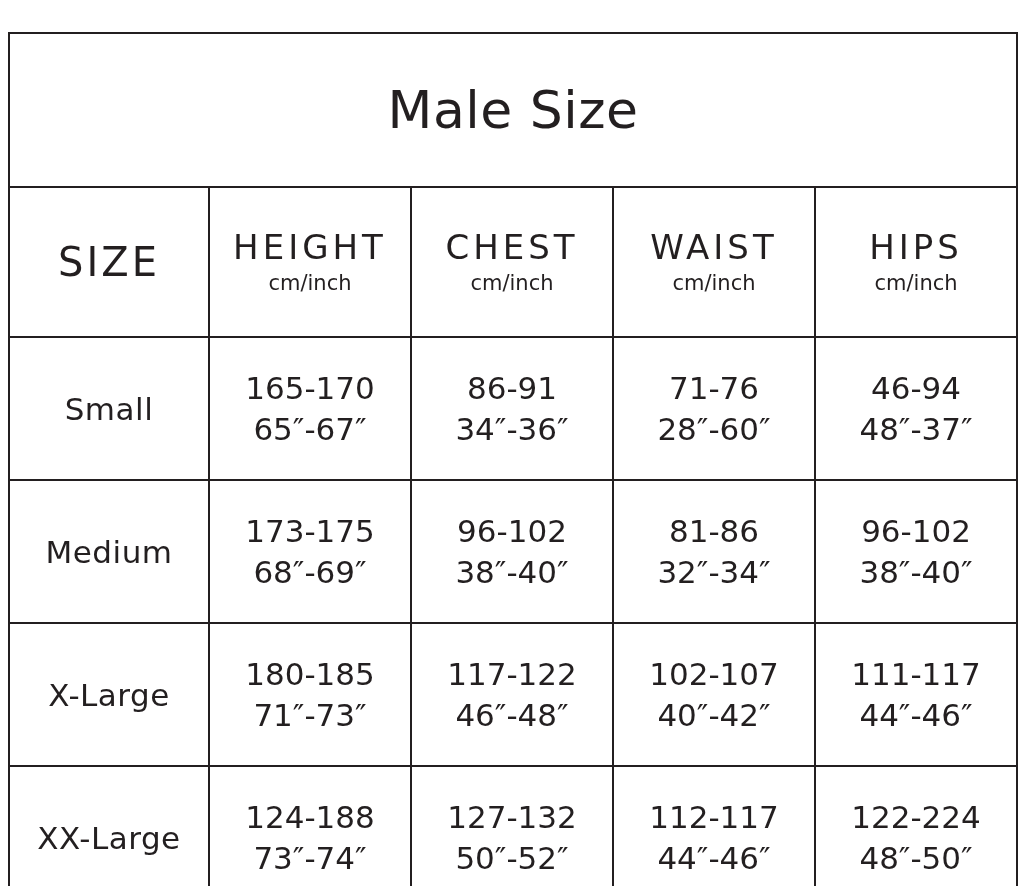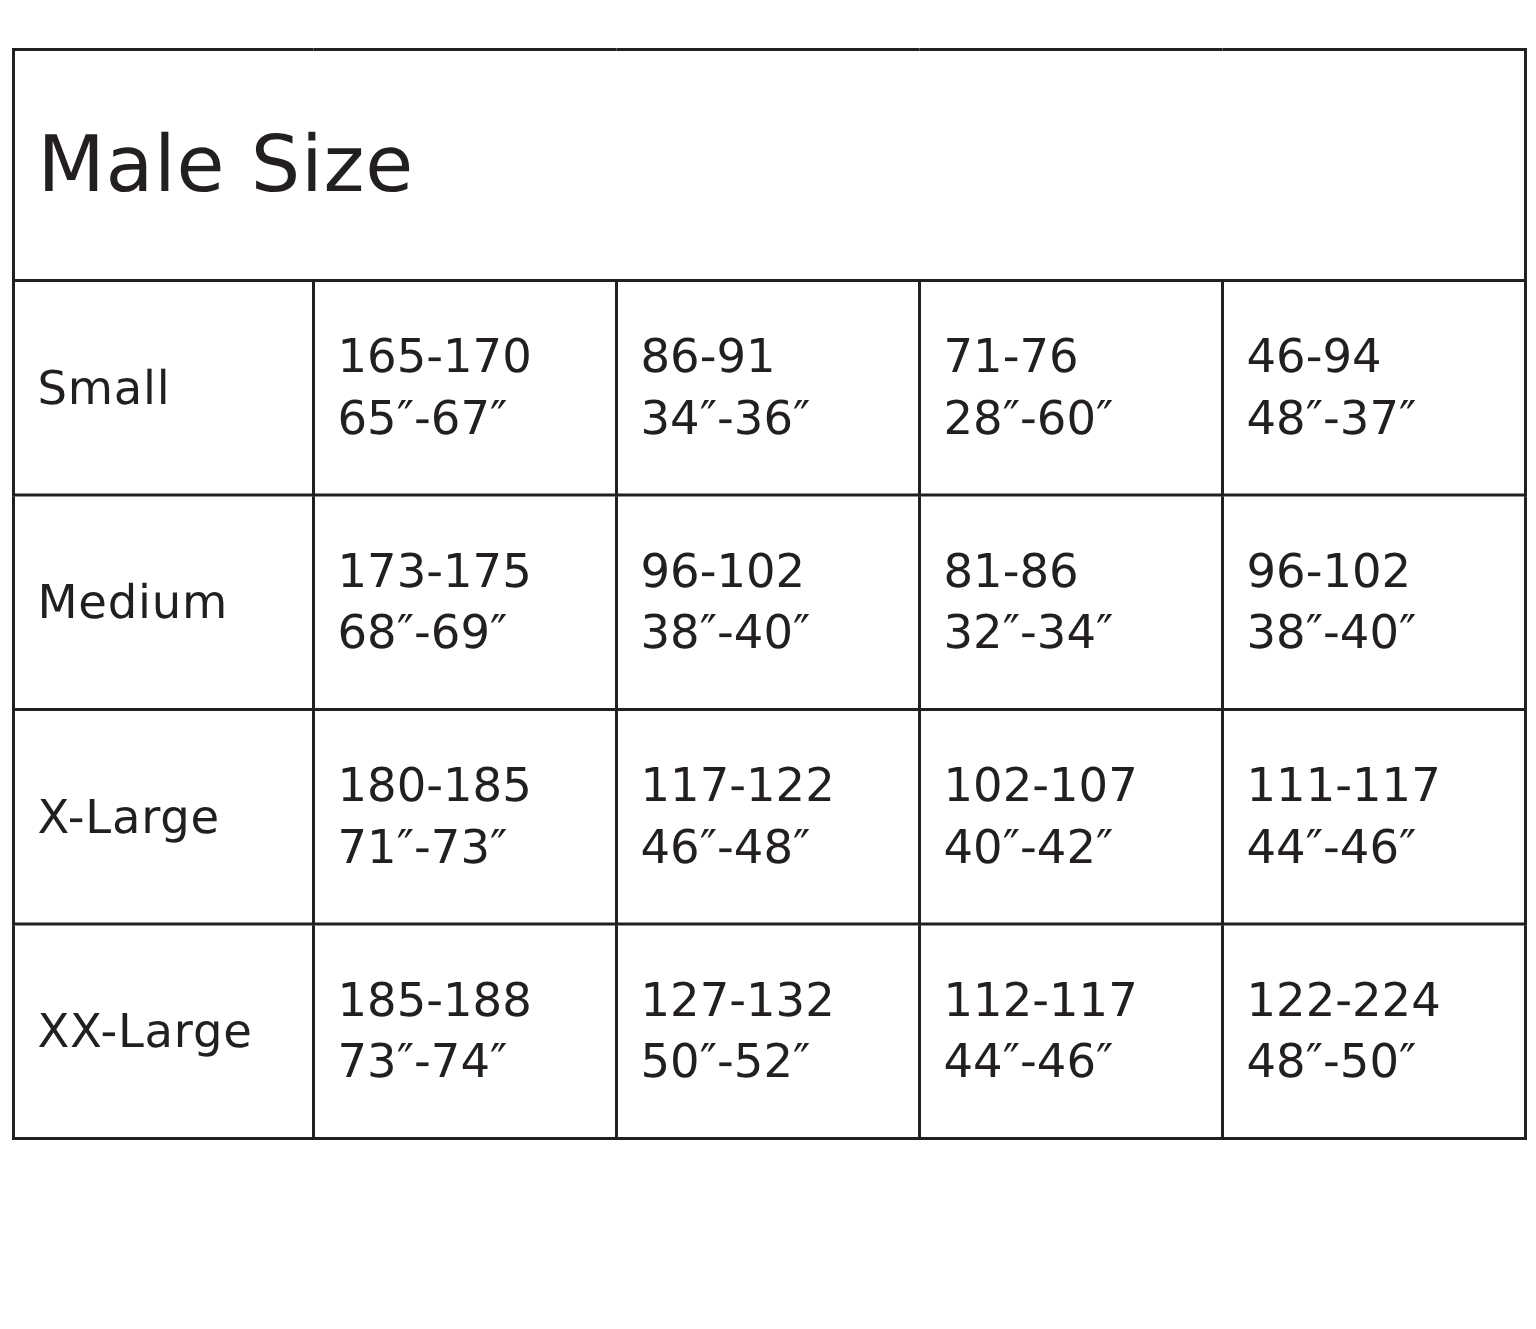--- a/index.html
+++ b/index.html
@@ -29,20 +29,21 @@
   }
   table.size-table {
     border-collapse: collapse;
     width: 1008px;
     table-layout: fixed;
     background: #ffffff;
   }
   table.size-table td,
   table.size-table th {
     border: 2px solid #231f20;
+    text-align: center;
     vertical-align: middle;
     padding: 15px;
     font-weight: normal;
   }
   
   .title-cell {
     height: 122px;
     font-size: 52px;
     letter-spacing: 0.5px;
     color: #231f20;
@@ -104,20 +105,41 @@
         <col class="c-data">
         <col class="c-data">
         <col class="c-data">
         <col class="c-data">
       </colgroup>
       <tbody>
         <tr>
           <td class="title-cell" colspan="5">Male Size</td>
         </tr>
 
+        <tr class="header-row">
+          <td>
+            <div class="size-hdr">SIZE</div>
+          </td>
+          <td>
+            <div class="hdr-main">HEIGHT</div>
+            <div class="hdr-sub">cm/inch</div>
+          </td>
+          <td>
+            <div class="hdr-main">CHEST</div>
+            <div class="hdr-sub">cm/inch</div>
+          </td>
+          <td>
+            <div class="hdr-main">WAIST</div>
+            <div class="hdr-sub">cm/inch</div>
+          </td>
+          <td>
+            <div class="hdr-main">HIPS</div>
+            <div class="hdr-sub">cm/inch</div>
+          </td>
+        </tr>
 
         <tr class="data-row">
           <td class="rowlabel">Small</td>
           <td class="cellval">
             <span class="cm-line">165-170</span>
             <span class="in-line">65″-67″</span>
           </td>
           <td class="cellval">
             <span class="cm-line">86-91</span>
             <span class="in-line">34″-36″</span>
@@ -169,21 +191,21 @@
           </td>
           <td class="cellval">
             <span class="cm-line">111-117</span>
             <span class="in-line">44″-46″</span>
           </td>
         </tr>
 
         <tr class="data-row">
           <td class="rowlabel">XX-Large</td>
           <td class="cellval">
-            <span class="cm-line">185-188</span>
+            <span class="cm-line">124-188</span>
             <span class="in-line">73″-74″</span>
           </td>
           <td class="cellval">
             <span class="cm-line">127-132</span>
             <span class="in-line">50″-52″</span>
           </td>
           <td class="cellval">
             <span class="cm-line">112-117</span>
             <span class="in-line">44″-46″</span>
           </td>

